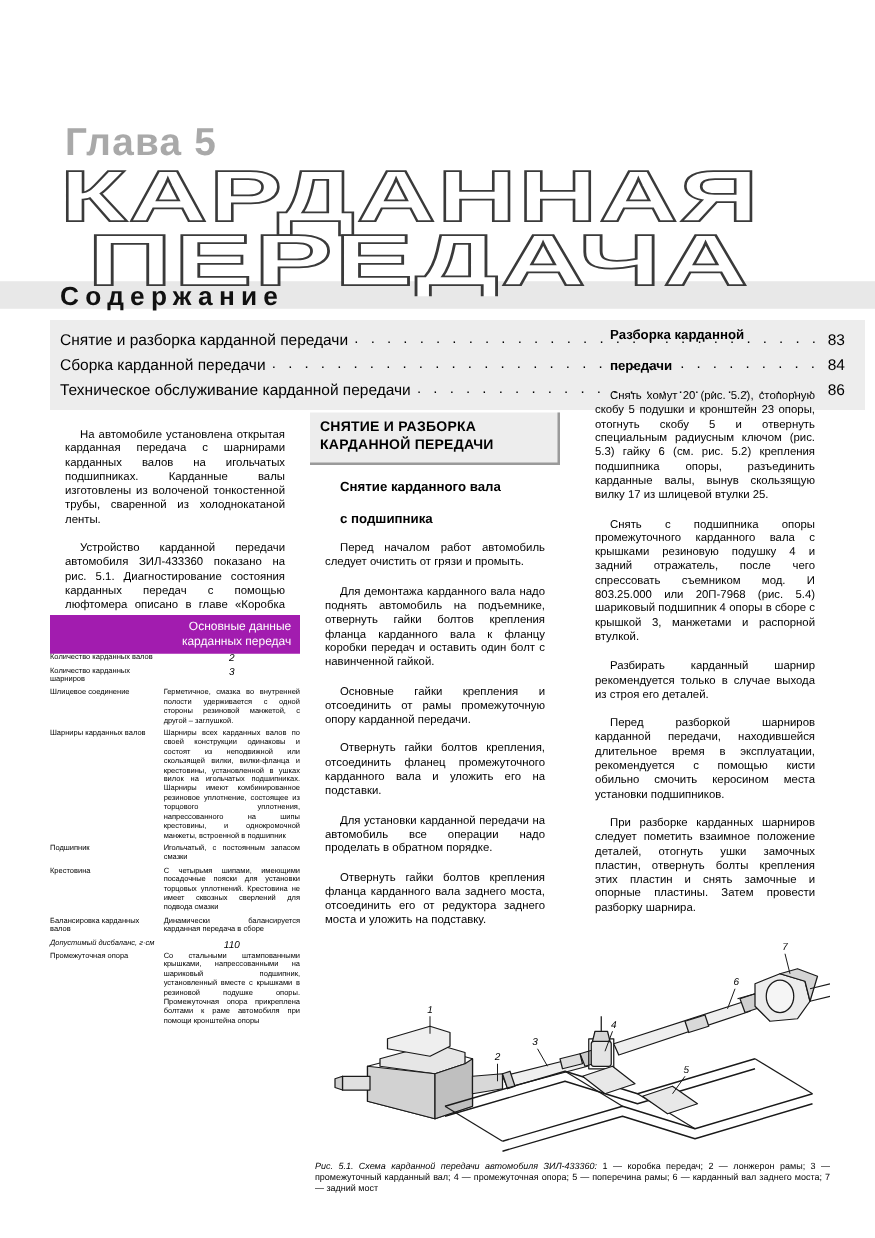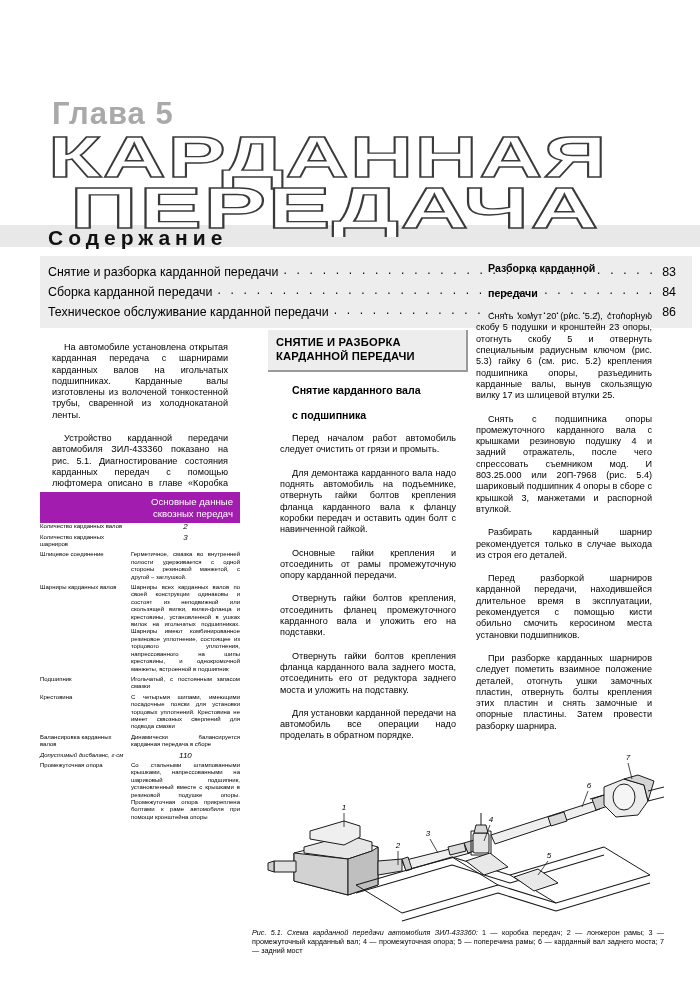--- a/index.html
+++ b/index.html
@@ -40,21 +40,21 @@
     overflow:hidden;white-space:nowrap;
     font-size:12px;letter-spacing:3.2px;color:#000;
     position:relative;top:-2px;
   }
   .toc-page{width:22px;text-align:right;}
 
   
   .col{position:absolute;font-size:9.1px;line-height:11.3px;text-align:justify;}
   .col p{margin:12px;text-indent:12px;}
   .col-left{left:40px;top:330px;width:200px;}
-  .col-mid{left:268px;top:330px;width:200px;}
+  .col-mid{left:248px;top:330px;width:200px;}
   .col-right{left:464px;top:250px;width:200px;}
 
   .sec-banner{
     position:relative;
     width:200px;background:#ededed;
     border-right:2px solid #9a9a9a;border-bottom:2px solid #9a9a9a;
     padding:6px 8px 7px 8px;box-sizing:border-box;
     margin-bottom:9px;
   }
   .sec-banner span{
@@ -147,21 +147,21 @@
   </div>
 
   <div class="col col-left">
     <p>На автомобиле установлена открытая карданная передача с шарнирами карданных валов на игольчатых подшипниках. Карданные валы изготовлены из волоченой тонкостенной трубы, сваренной из холоднокатаной ленты.</p>
     <p>Устройство карданной передачи автомобиля ЗИЛ-433360 показано на рис. 5.1. Диагностирование состояния карданных передач с помощью люфтомера описано в главе «Коробка передач».</p>
   </div>
 
   <div class="spec">
     <div class="spec-head">
       <span class="l1">Основные данные</span>
-      <span class="l2">сквозных передач</span>
+      <span class="l2">карданных передач</span>
     </div>
     <table class="spec-body">
       <tbody>
         <tr>
           <td class="k">Количество карданных валов</td>
           <td class="v num">2</td>
         </tr>
         <tr>
           <td class="k">Количество карданных шарниров</td>
           <td class="v num">3</td>
@@ -202,22 +202,22 @@
     <div class="sec-banner">
       <span>СНЯТИЕ И РАЗБОРКА</span>
       <span>КАРДАННОЙ ПЕРЕДАЧИ</span>
     </div>
     <p class="sub-head">Снятие карданного вала</p>
     <p class="sub-head" style="margin-bottom:6px">с подшипника</p>
     <p>Перед началом работ автомобиль следует очистить от грязи и промыть.</p>
     <p>Для демонтажа карданного вала надо поднять автомобиль на подъемнике, отвернуть гайки болтов крепления фланца карданного вала к фланцу коробки передач и оставить один болт с навинченной гайкой.</p>
     <p>Основные гайки крепления и отсоединить от рамы промежуточную опору карданной передачи.</p>
     <p>Отвернуть гайки болтов крепления, отсоединить фланец промежуточного карданного вала и уложить его на подставки.</p>
+    <p>Для установки карданной передачи на автомобиль все операции надо проделать в обратном порядке.</p>
     <p>Отвернуть гайки болтов крепления фланца карданного вала заднего моста, отсоединить его от редуктора заднего моста и уложить на подставку.</p>
-    <p>Для установки карданной передачи на автомобиль все операции надо проделать в обратном порядке.</p>
   </div>
 
   <div class="col col-right">
     <p class="right-head" style="margin-bottom:0">Разборка карданной</p>
     <p class="right-head">передачи</p>
     <p>Снять хомут 20 (рис. 5.2), стопорную скобу 5 подушки и кронштейн 23 опоры, отогнуть скобу 5 и отвернуть специальным радиусным ключом (рис. 5.3) гайку 6 (см. рис. 5.2) крепления подшипника опоры, разъединить карданные валы, вынув скользящую вилку 17 из шлицевой втулки 25.</p>
     <p>Снять с подшипника опоры промежуточного карданного вала с крышками резиновую подушку 4 и задний отражатель, после чего спрессовать съемником мод. И 803.25.000 или 20П-7968 (рис. 5.4) шариковый подшипник 4 опоры в сборе с крышкой 3, манжетами и распорной втулкой.</p>
     <p>Разбирать карданный шарнир рекомендуется только в случае выхода из строя его деталей.</p>
     <p>Перед разборкой шарниров карданной передачи, находившейся длительное время в эксплуатации, рекомендуется с помощью кисти обильно смочить керосином места установки подшипников.</p>
     <p>При разборке карданных шарниров следует пометить взаимное положение деталей, отогнуть ушки замочных пластин, отвернуть болты крепления этих пластин и снять замочные и опорные пластины. Затем провести разборку шарнира.</p>

